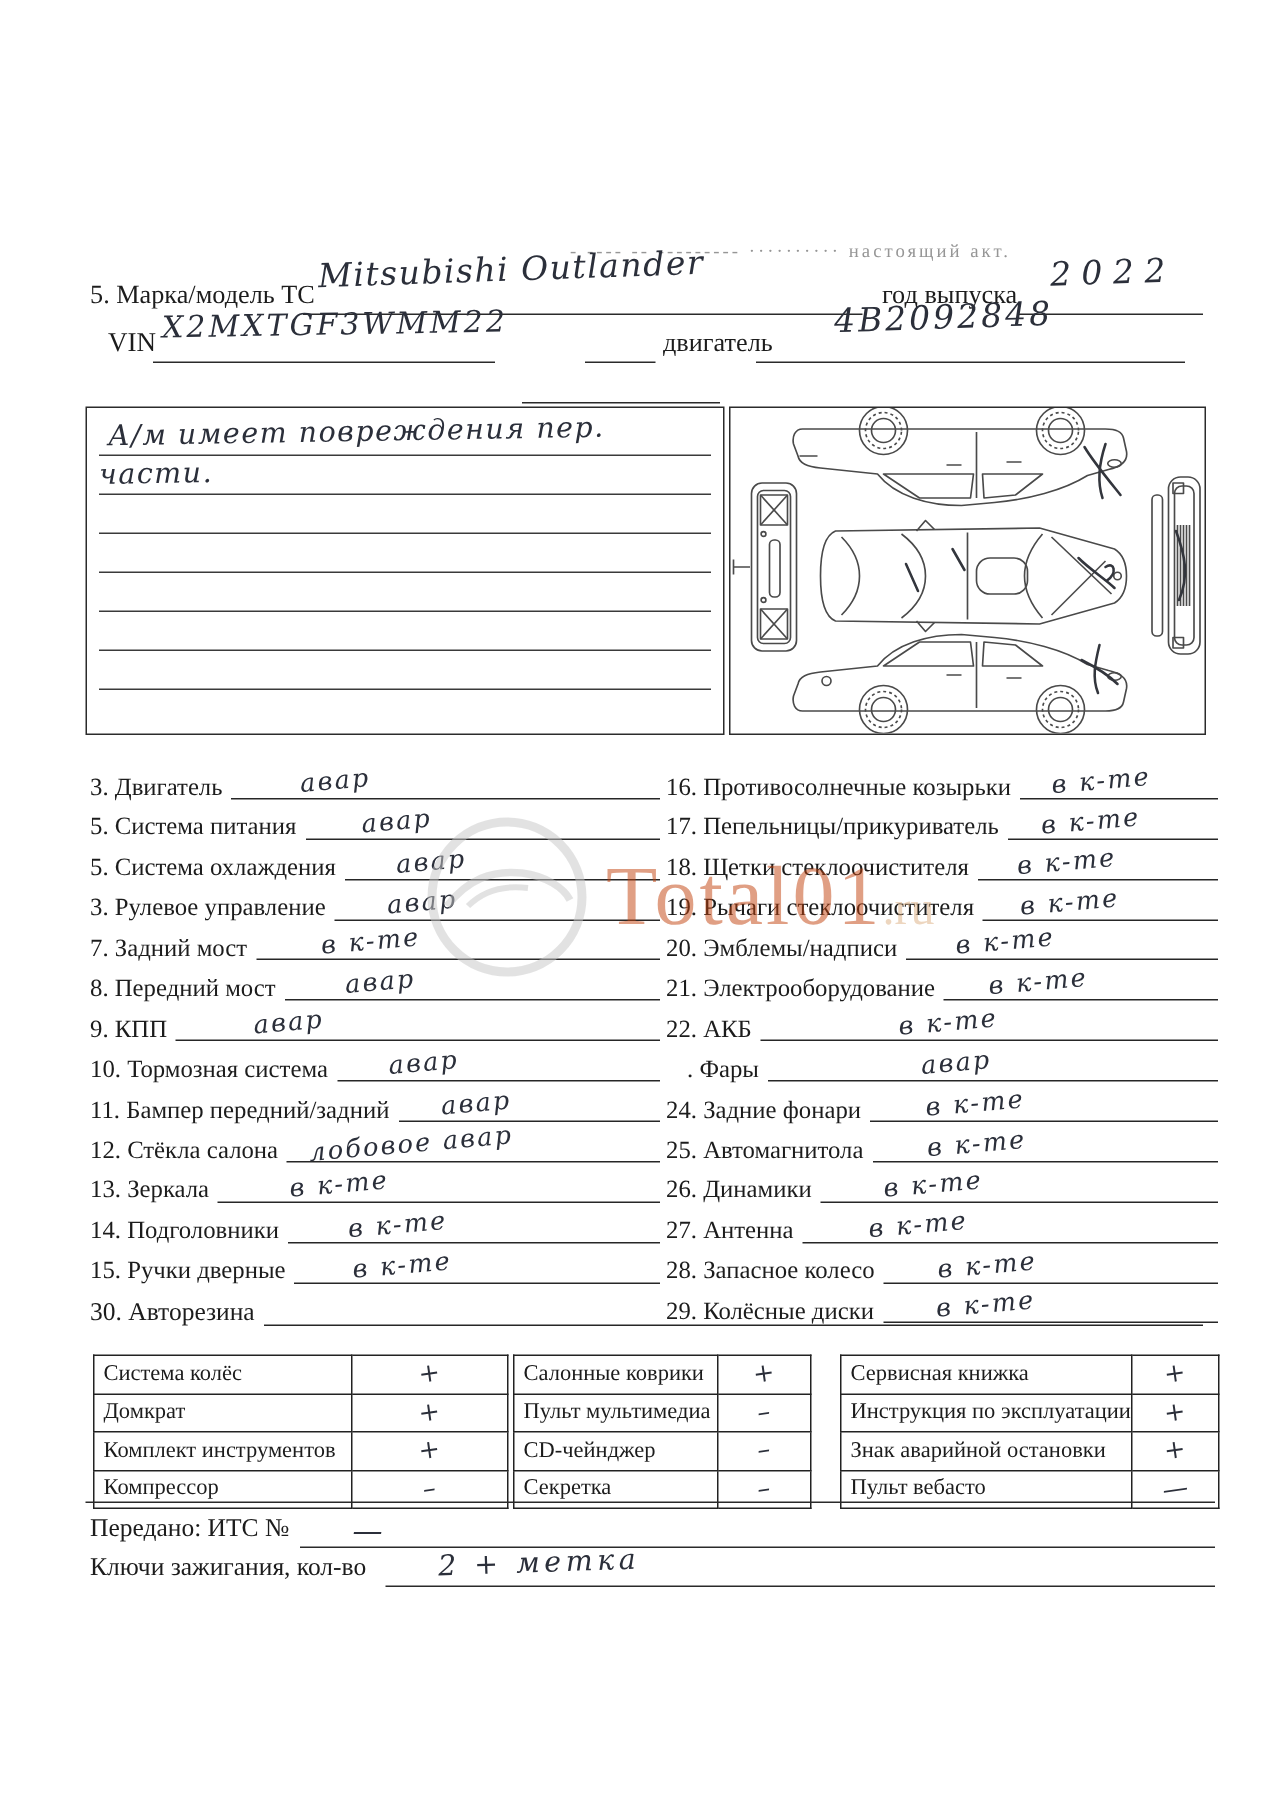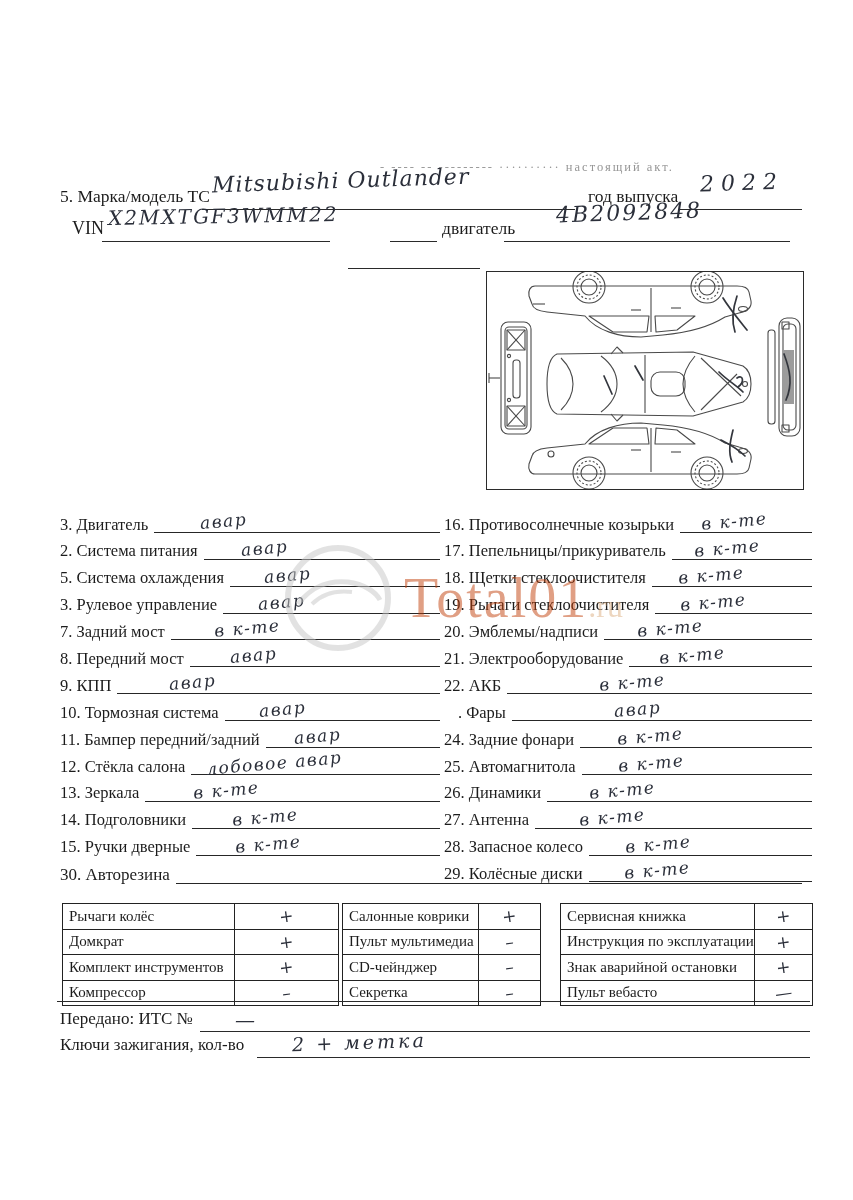--- a/index.html
+++ b/index.html
@@ -57,20 +57,33 @@
     <span class="hand h-head" style="font-size:20px;letter-spacing:2px;transform:rotate(-1deg);">X2MXTGF3WMM22</span></div>
   <div class="abs uline z1" style="top:241px;left:102px;width:228px;"></div>
   <div class="abs uline z1" style="top:241px;left:390px;width:47px;"></div>
   <div class="abs plabel big z1" style="top:218px;left:442px;">двигатель</div>
   <div class="abs z1" style="top:200px;left:556px;">
     <span class="hand h-head" style="font-size:22px;letter-spacing:2px;">4В2092848</span></div>
   <div class="abs uline z1" style="top:241px;left:504px;width:286px;"></div>
 
   <div class="abs uline z1" style="top:268px;left:348px;width:132px;"></div>
 
+  <div class="abs box z1" style="top:271px;left:57px;width:424px;height:217px;">
+    <div class="rline" style="top:31px;"></div>
+    <div class="rline" style="top:57px;"></div>
+    <div class="rline" style="top:83px;"></div>
+    <div class="rline" style="top:109px;"></div>
+    <div class="rline" style="top:135px;"></div>
+    <div class="rline" style="top:161px;"></div>
+    <div class="rline" style="top:187px;"></div>
+    <div class="abs" style="top:5px;left:14px;">
+      <span class="hand note">А/м имеет повреждения пер.</span></div>
+    <div class="abs" style="top:33px;left:8px;">
+      <span class="hand note">части.</span></div>
+  </div>
 
   <div class="abs box z1" style="top:271px;left:486px;width:316px;height:217px;">
     <svg width="316" height="217" viewBox="0 0 316 217">
       <g stroke="#4a4a4a" stroke-width="1.1" fill="none" stroke-linejoin="round">
 
         <g transform="translate(40,8)">
             <g transform="translate(0,62) scale(1,-1)">
           <path d="M8,56 C3,56 1,51 2,46 L5,38 C6,33 11,31 20,30 L58,26 C70,11 92,5 114,5 L136,7 C158,9 182,15 198,25 L212,29 C221,31 225,35 224,41 L222,50 C221,55 216,56 210,56 Z"></path>
           <path d="M62,26 L86,10 L120,10 L122,26 Z"></path>
           <path d="M128,26 L129,10 L150,12 L168,26 Z"></path>
@@ -169,21 +182,21 @@
   </div>
 
   <div class="col z1" style="top:506px;left:60px;width:380px;">
     <div class="item">
         <span class="ilabel">3. Двигатель</span>
         <span class="ifill">
           <span class="hand ival">авар</span>
         </span>
       </div>
     <div class="item">
-        <span class="ilabel">2. Система питания</span>
+        <span class="ilabel">5. Система питания</span>
         <span class="ifill">
           <span class="hand ival">авар</span>
         </span>
       </div>
     <div class="item">
         <span class="ilabel">5. Система охлаждения</span>
         <span class="ifill">
           <span class="hand ival">авар</span>
         </span>
       </div>
@@ -345,21 +358,21 @@
     </div>
   </div>
 
   <table class="abs z1" style="top:903px;left:62px;width:276px;">
     <colgroup>
         <col style="width:172px;">
         <col style="width:104px;">
       </colgroup>
     <tbody>
         <tr>
-          <td class="tl">Рычаги колёс</td>
+          <td class="tl">Система колёс</td>
           <td class="tm"><span class="hand mark">+</span></td>
         </tr>
     <tr>
           <td class="tl">Домкрат</td>
           <td class="tm"><span class="hand mark">+</span></td>
         </tr>
     <tr>
           <td class="tl">Комплект инструментов</td>
           <td class="tm"><span class="hand mark">+</span></td>
         </tr>

